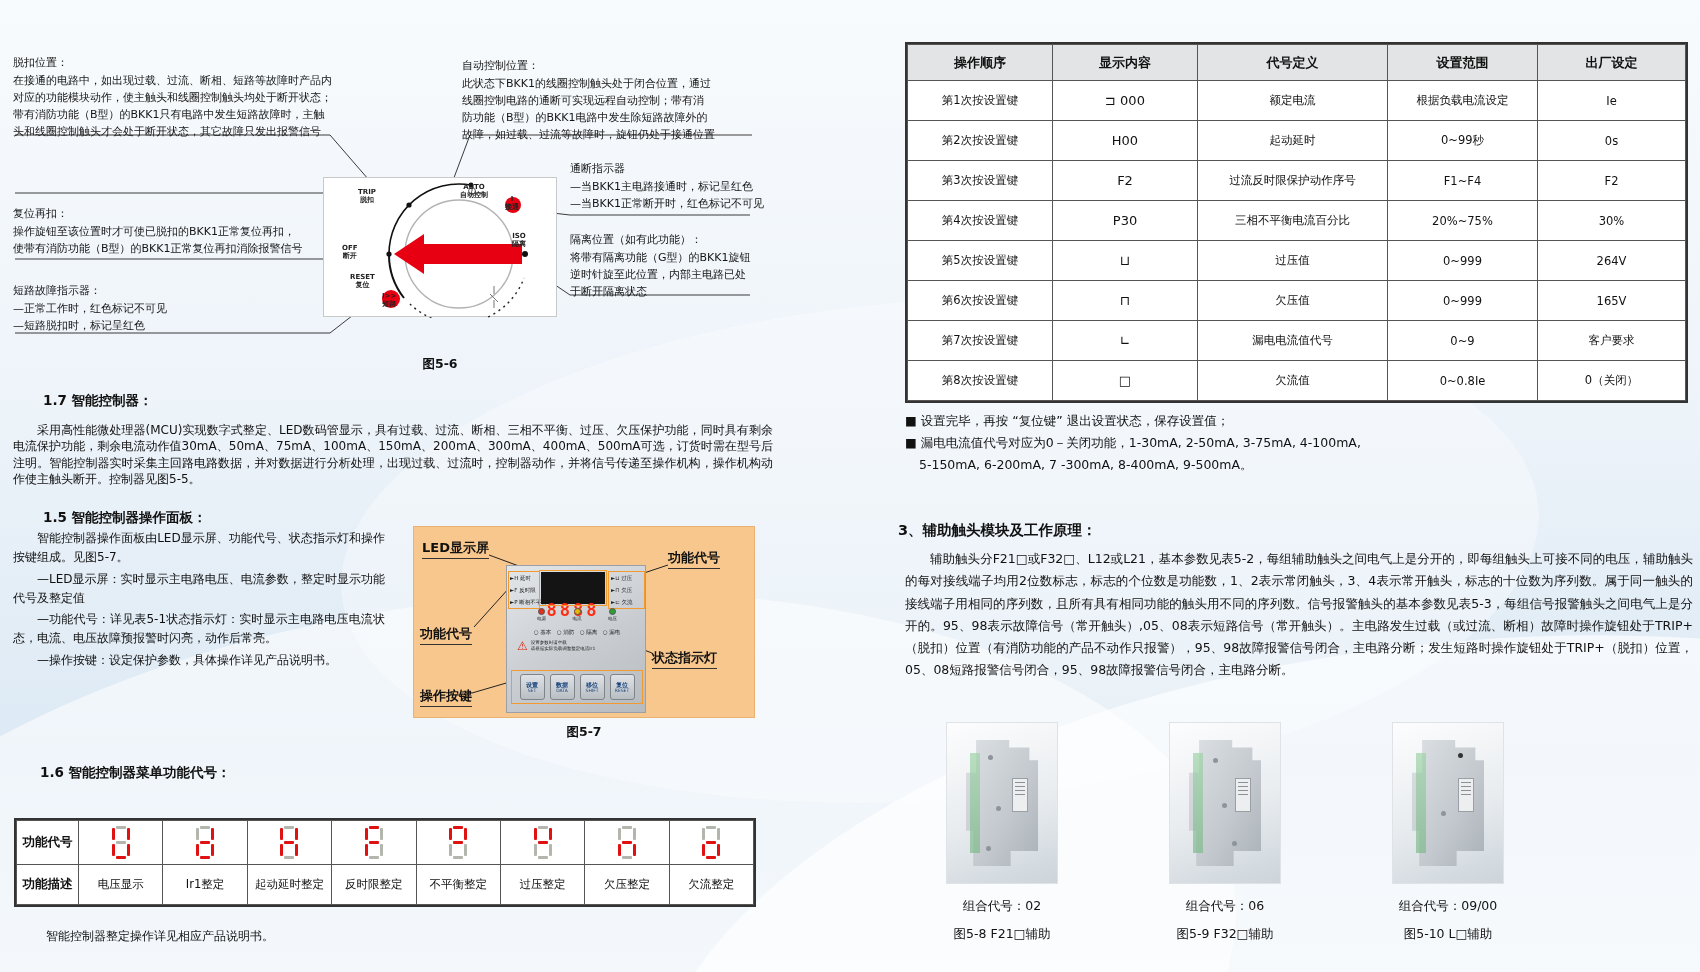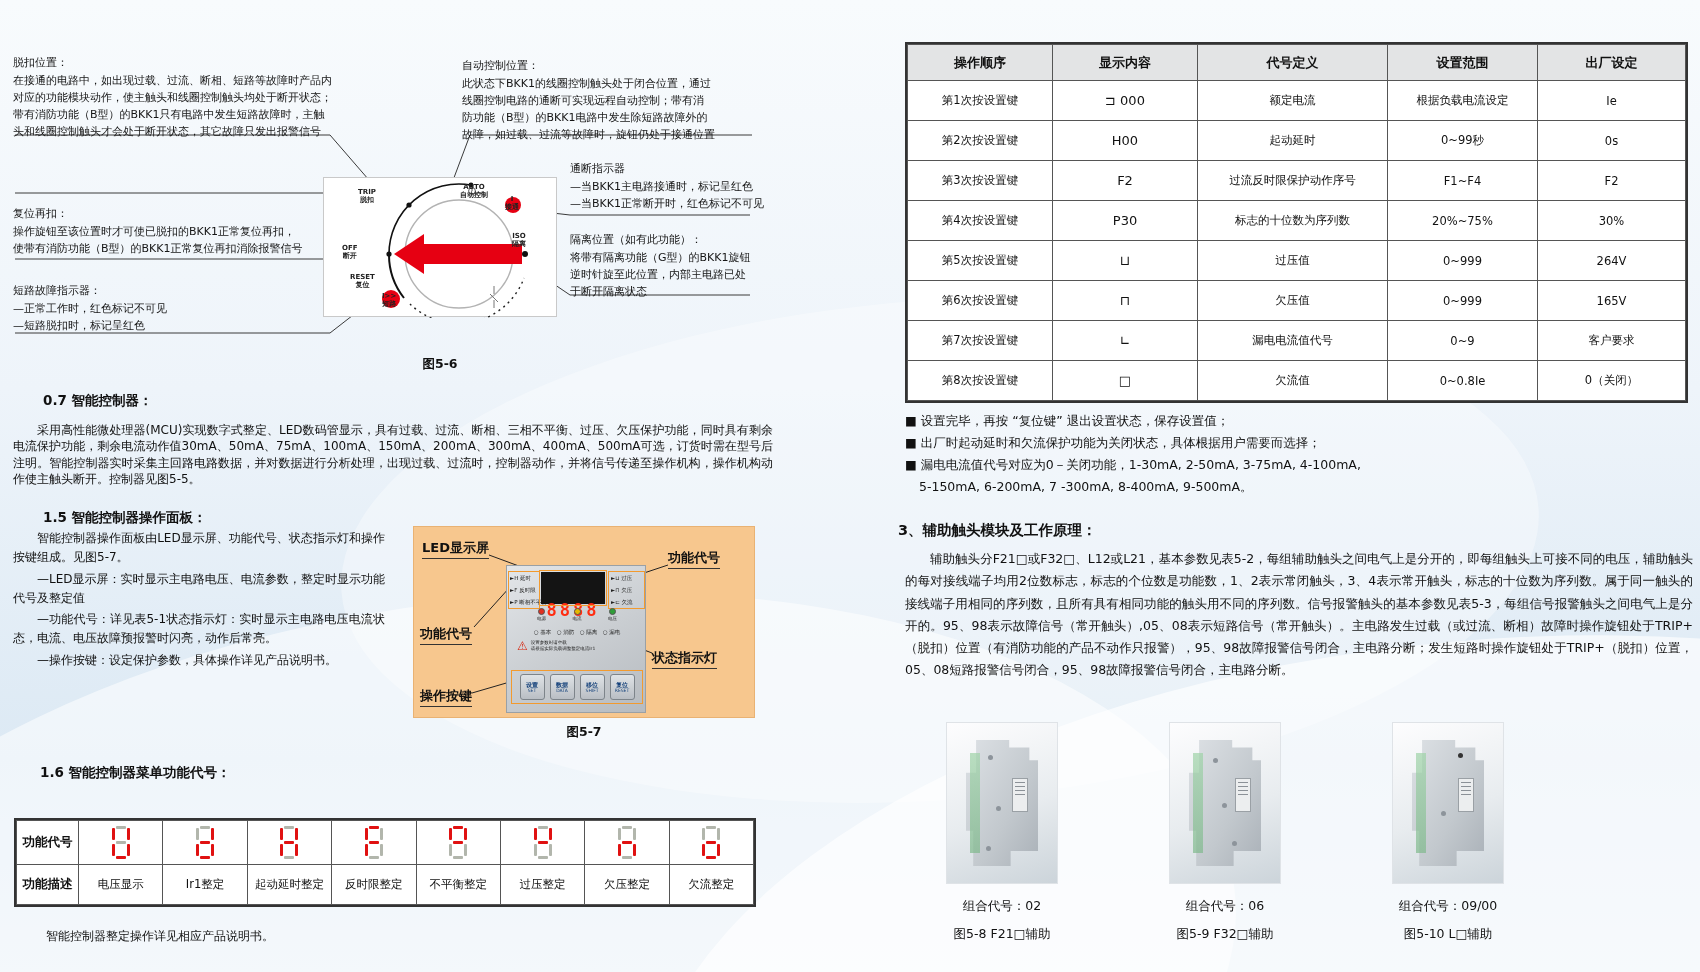--- a/index.html
+++ b/index.html
@@ -184,21 +184,21 @@
       <div>RESET</div>
       <div>复位</div>
     </div>
     <div class="dlab" style="left:58px;top:114px;">
       <div>I&gt;&gt;</div>
       <div>短路</div>
     </div>
   </div>
   <div class="abs figcap" style="left:390px;top:356px;width:100px;">图5-6</div>
 
-  <div class="abs h1" style="left:43px;top:392px;">0.7 智能控制器：</div>
+  <div class="abs h1" style="left:43px;top:392px;">1.7 智能控制器：</div>
   <div class="abs body body-i" style="left:13px;top:422px;width:760px;">采用高性能微处理器(MCU)实现数字式整定、LED数码管显示，具有过载、过流、断相、三相不平衡、过压、欠压保护功能，同时具有剩余电流保护功能，剩余电流动作值30mA、50mA、75mA、100mA、150mA、200mA、300mA、400mA、500mA可选，订货时需在型号后注明。智能控制器实时采集主回路电路数据，并对数据进行分析处理，出现过载、过流时，控制器动作，并将信号传递至操作机构，操作机构动作使主触头断开。控制器见图5-5。</div>
 
   <div class="abs h1" style="left:43px;top:509px;">1.5 智能控制器操作面板：</div>
   <div class="abs" style="left:13px;top:529px;width:372px;">
     <p class="p15">智能控制器操作面板由LED显示屏、功能代号、状态指示灯和操作按键组成。见图5-7。</p>
     <p class="p15">—LED显示屏：实时显示主电路电压、电流参数，整定时显示功能代号及整定值</p>
     <p class="p15">—功能代号：详见表5-1状态指示灯：实时显示主电路电压电流状态，电流、电压故障预报警时闪亮，动作后常亮。</p>
     <p class="p15">—操作按键：设定保护参数，具体操作详见产品说明书。</p>
   </div>
 
@@ -439,21 +439,21 @@
         <tr>
           <td>第3次按设置键</td>
             <td class="disp">F2</td>
             <td>过流反时限保护动作序号</td>
             <td>F1~F4</td>
             <td>F2</td>
         </tr>
         <tr>
           <td>第4次按设置键</td>
             <td class="disp">P30</td>
-            <td>标志的十位数为序列数</td>
+            <td>三相不平衡电流百分比</td>
             <td>20%~75%</td>
             <td>30%</td>
         </tr>
         <tr>
           <td>第5次按设置键</td>
             <td class="disp">⊔</td>
             <td>过压值</td>
             <td>0~999</td>
             <td>264V</td>
         </tr>
@@ -477,21 +477,20 @@
             <td>欠流值</td>
             <td>0~0.8Ie</td>
             <td>0（关闭）</td>
         </tr>
       </tbody>
     </table>
   </div>
 
   <div class="abs bullets" style="left:905px;top:410px;width:790px;">
     <div>■ 设置完毕，再按 “复位键” 退出设置状态，保存设置值；</div>
-    <div>■ 出厂时起动延时和欠流保护功能为关闭状态，具体根据用户需要而选择；</div>
     <div>■ 漏电电流值代号对应为0－关闭功能，1-30mA, 2-50mA, 3-75mA, 4-100mA,</div>
     <div style="padding-left:14px;">5-150mA, 6-200mA, 7 -300mA, 8-400mA, 9-500mA。</div>
   </div>
 
   <div class="abs h2" style="left:898px;top:521px;font-size:14.5px;">3、辅助触头模块及工作原理：</div>
   <div class="abs s3body" style="left:905px;top:548px;width:788px;">辅助触头分F21□或F32□、L12或L21，基本参数见表5-2，每组辅助触头之间电气上是分开的，即每组触头上可接不同的电压，辅助触头的每对接线端子均用2位数标志，标志的个位数是功能数，1、2表示常闭触头，3、4表示常开触头，标志的十位数为序列数。属于同一触头的接线端子用相同的序列数，且所有具有相同功能的触头用不同的序列数。信号报警触头的基本参数见表5-3，每组信号报警触头之间电气上是分开的。95、98表示故障信号（常开触头）,05、08表示短路信号（常开触头）。主电路发生过载（或过流、断相）故障时操作旋钮处于TRIP+（脱扣）位置（有消防功能的产品不动作只报警），95、98故障报警信号闭合，主电路分断；发生短路时操作旋钮处于TRIP+（脱扣）位置，05、08短路报警信号闭合，95、98故障报警信号闭合，主电路分断。</div>
 
   <div class="abs prod" style="left:946px;top:722px;">
     <div class="pm">
       <div class="bodyshape"></div>

